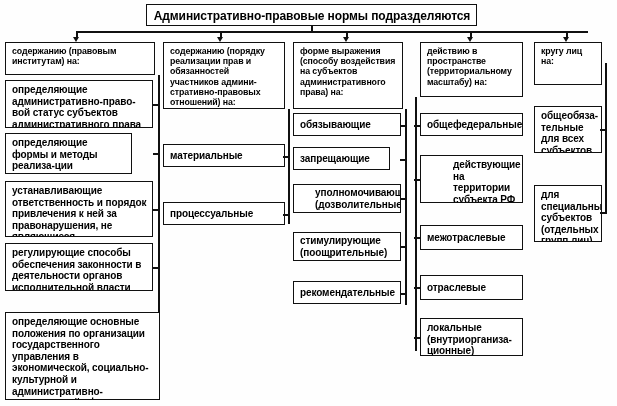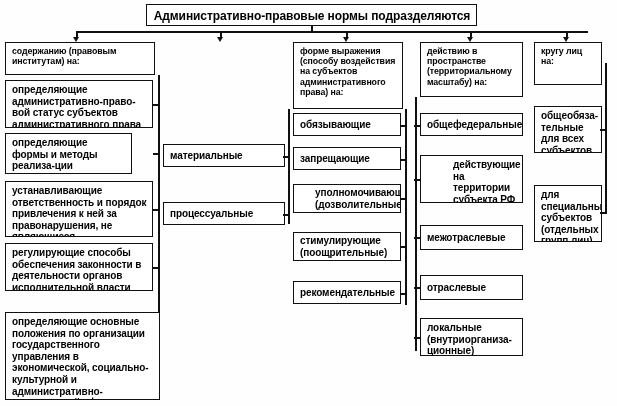--- a/index.html
+++ b/index.html
@@ -98,37 +98,38 @@
   <div class="rule h-rule" style="left:153px; top:153px; width:6px;"></div>
 
   <div class="box leaf-box" style="left:5px; top:181px; width:148px; height:56px;">устанавливающие ответственность и порядок привлечения к ней за правонарушения, не являющиеся преступлением</div>
   <div class="rule h-rule" style="left:153px; top:209px; width:6px;"></div>
 
   <div class="box leaf-box" style="left:5px; top:243px; width:148px; height:48px;">регулирующие способы обеспечения законности в деятельности органов исполнительной власти</div>
   <div class="rule h-rule" style="left:153px; top:267px; width:6px;"></div>
 
   <div class="box leaf-box" style="left:5px; top:312px; width:155px; height:88px;">определяющие основные положения по организации государственного управления в экономической, социально-культурной и административно-политической сферах</div>
 
+  <div class="box head-box" style="left:163px; top:42px; width:122px; height:67px;">содержанию (порядку реализации прав и обязанностей участников админи-стративно-правовых отношений) на:</div>
 
   <div class="rule v-rule" style="left:288px; top:109px; height:115px;"></div>
 
   <div class="box leaf-box center" style="left:163px; top:144px; width:122px; height:23px;">материальные</div>
   <div class="rule h-rule" style="left:283px; top:156px; width:7px;"></div>
 
   <div class="box leaf-box center" style="left:163px; top:202px; width:122px; height:23px;">процессуальные</div>
   <div class="rule h-rule" style="left:283px; top:214px; width:7px;"></div>
 
   <div class="box head-box" style="left:293px; top:42px; width:110px; height:67px;">форме выражения (способу воздействия на субъектов административного права) на:</div>
 
   <div class="rule v-rule" style="left:405px; top:109px; height:196px;"></div>
 
   <div class="box leaf-box center" style="left:293px; top:113px; width:108px; height:23px;">обязывающие</div>
   <div class="rule h-rule" style="left:400px; top:125px; width:7px;"></div>
 
-  <div class="box leaf-box center" style="left:293px; top:147px; width:108px; height:23px;">запрещающие</div>
+  <div class="box leaf-box center" style="left:293px; top:147px; width:97px; height:23px;">запрещающие</div>
   <div class="rule h-rule" style="left:400px; top:159px; width:7px;"></div>
 
   <div class="box leaf-box center" style="left:293px; top:184px; width:108px; height:29px;padding-left:21px;">уполномочивающие (дозволительные)</div>
   <div class="rule h-rule" style="left:400px; top:198px; width:7px;"></div>
 
   <div class="box leaf-box center" style="left:293px; top:232px; width:108px; height:29px;">стимулирующие (поощрительные)</div>
   <div class="rule h-rule" style="left:400px; top:246px; width:7px;"></div>
 
   <div class="box leaf-box center" style="left:293px; top:281px; width:108px; height:23px;">рекомендательные</div>
   <div class="rule h-rule" style="left:400px; top:293px; width:7px;"></div>

